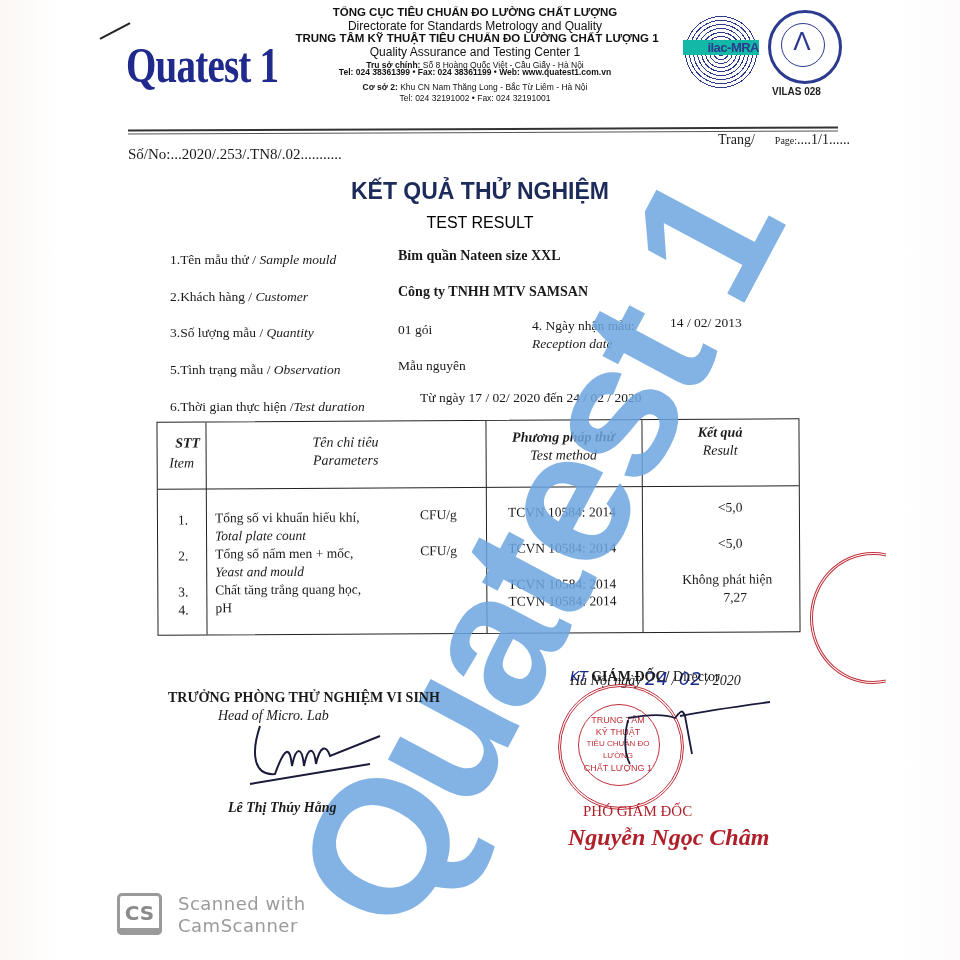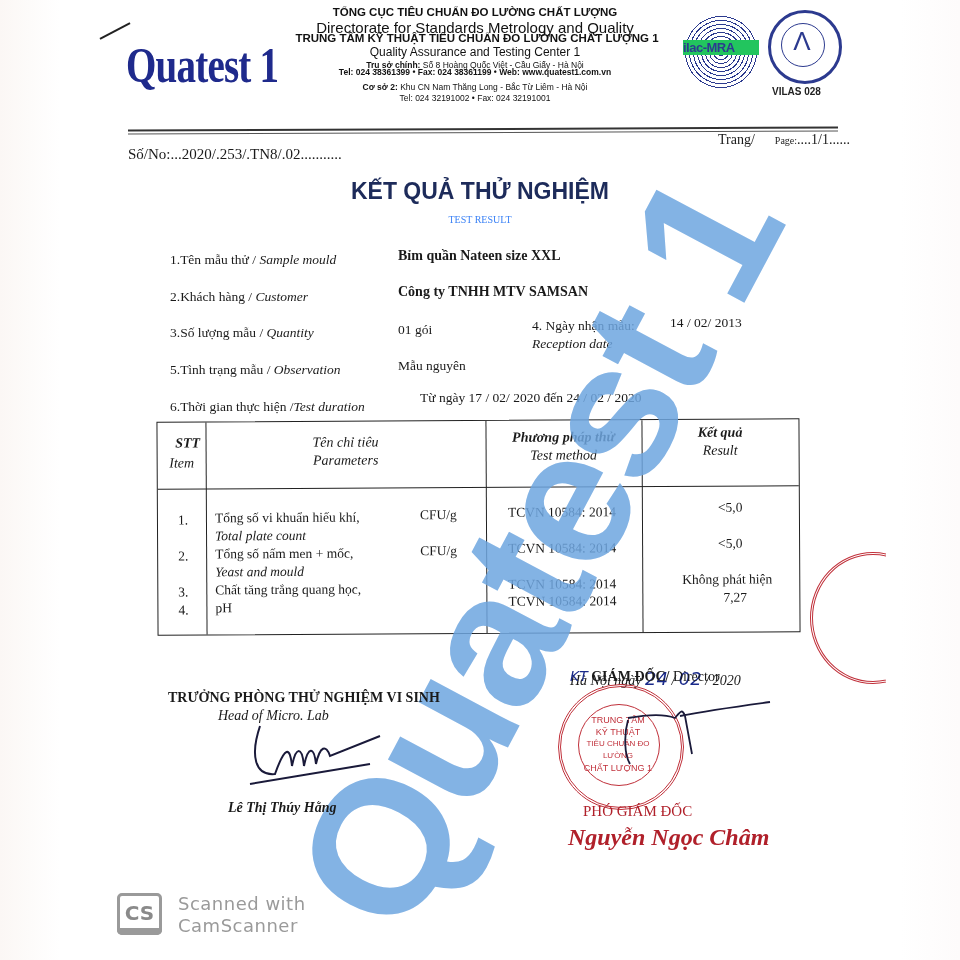--- a/index.html
+++ b/index.html
@@ -8,50 +8,50 @@
   .abs { position:absolute; }
   .page-shade { left:0; top:0; width:960px; height:960px;
     background: linear-gradient(90deg,#fbf7f5 0px,#ffffff 60px,#ffffff 900px,#fdfbfb 960px); }
 
   
   .logo { left:126px; top:36px; font-family:"Liberation Serif", serif; font-weight:bold;
     font-size:50px; color:#1f2a8c; letter-spacing:-1px; transform:scaleX(0.78); transform-origin:left top; }
   .pen-mark { left:98px; top:30px; width:34px; height:2px; background:#222; transform:rotate(-28deg); }
   .hdr { left:280px; width:390px; text-align:center; font-family:"Liberation Sans", sans-serif; color:#111; white-space:nowrap; }
   .hdr1 { top:6px; font-size:11.5px; font-weight:bold; }
-  .hdr2 { top:19px; font-size:15px; }
+  .hdr2 { top:19px; font-size:12px; }
   .hdr3 { top:32px; font-size:11.5px; font-weight:bold; left:272px; width:410px; }
   .hdr4 { top:45px; font-size:12px; }
   .hdr5 { top:60px; font-size:8.5px; }
   .hdr6 { top:67px; font-size:8.5px;font-weight:bold; }
   .hdr7 { top:82px; font-size:8.5px; }
   .hdr8 { top:93px; font-size:8.5px; }
   .b { font-weight:bold; }
 
   .ilac { left:683px; top:14px; width:76px; height:76px; border-radius:50%;
     background: repeating-radial-gradient(circle, #ffffff 0 3px, #2c3a8f 3px 4px); }
-  .ilac-text { left:683px; top:40px; width:76px; text-align:left; font-family:"Liberation Sans",sans-serif;
-    font-weight:bold; font-size:13px; color:#2c3a8f; background:#22c55e; letter-spacing:-0.5px; }
+  .ilac-text { left:683px; top:40px; width:76px; text-align:right; font-family:"Liberation Sans",sans-serif;
+    font-weight:bold; font-size:13px; color:#2c3a8f; background:#14b8a6; letter-spacing:-0.5px; }
   .boa { left:768px; top:10px; width:68px; height:68px; border:3px solid #2c3a8f; border-radius:50%; }
   .boa-inner { left:781px; top:23px; width:42px; height:42px; border:1px solid #2c3a8f; border-radius:50%; }
   .boa-a { left:784px; top:26px; width:36px; text-align:center; font-family:"Liberation Sans",sans-serif;
     font-size:26px; color:#2c3a8f; }
   .vilas { left:772px; top:86px; font-family:"Liberation Sans",sans-serif; font-weight:bold; font-size:10px; color:#222; }
 
   .rule1 { left:128px; top:128px; width:710px; height:2px; background:#333; transform:rotate(-0.25deg); }
   .rule2 { left:128px; top:132px; width:710px; height:1px; background:#555; transform:rotate(-0.25deg); }
 
   .docno { left:128px; top:146px; font-size:15px; }
   .pageno { left:718px; top:132px; font-size:14px; }
   .pageno small { font-size:10px;margin-left:20px; }
 
   .title { left:0; width:960px; top:178px; text-align:center; font-family:"Liberation Sans",sans-serif;
     font-weight:bold; font-size:23px; color:#1d2b5a; }
-  .subtitle { left:0; width:960px; top:214px; text-align:center; font-family:Liberation Serif, serif;
-    font-size:10px; color:#3b82f6; }
+  .subtitle { left:0; width:960px; top:214px; text-align:center; font-family:Liberation Sans, sans-serif;
+    font-size:16px; color:#000000; }
 
   .f-label { left:170px; font-size:13.5px; white-space:nowrap; }
   .f-label i { font-style:italic; }
   .f-val { left:398px; font-size:13.5px; white-space:nowrap; }
   .f-val.bold { font-weight:bold; font-size:14px; }
 
   
   .tbl { left:157px; top:420px; width:641px; height:212px; border:1.5px solid #222; transform:rotate(-0.3deg); }
   .tbl .vl { position:absolute; top:0; bottom:0; width:1px; background:#222; }
   .tbl .hl { position:absolute; left:0; right:0; height:1px; background:#222; top:66px; }

